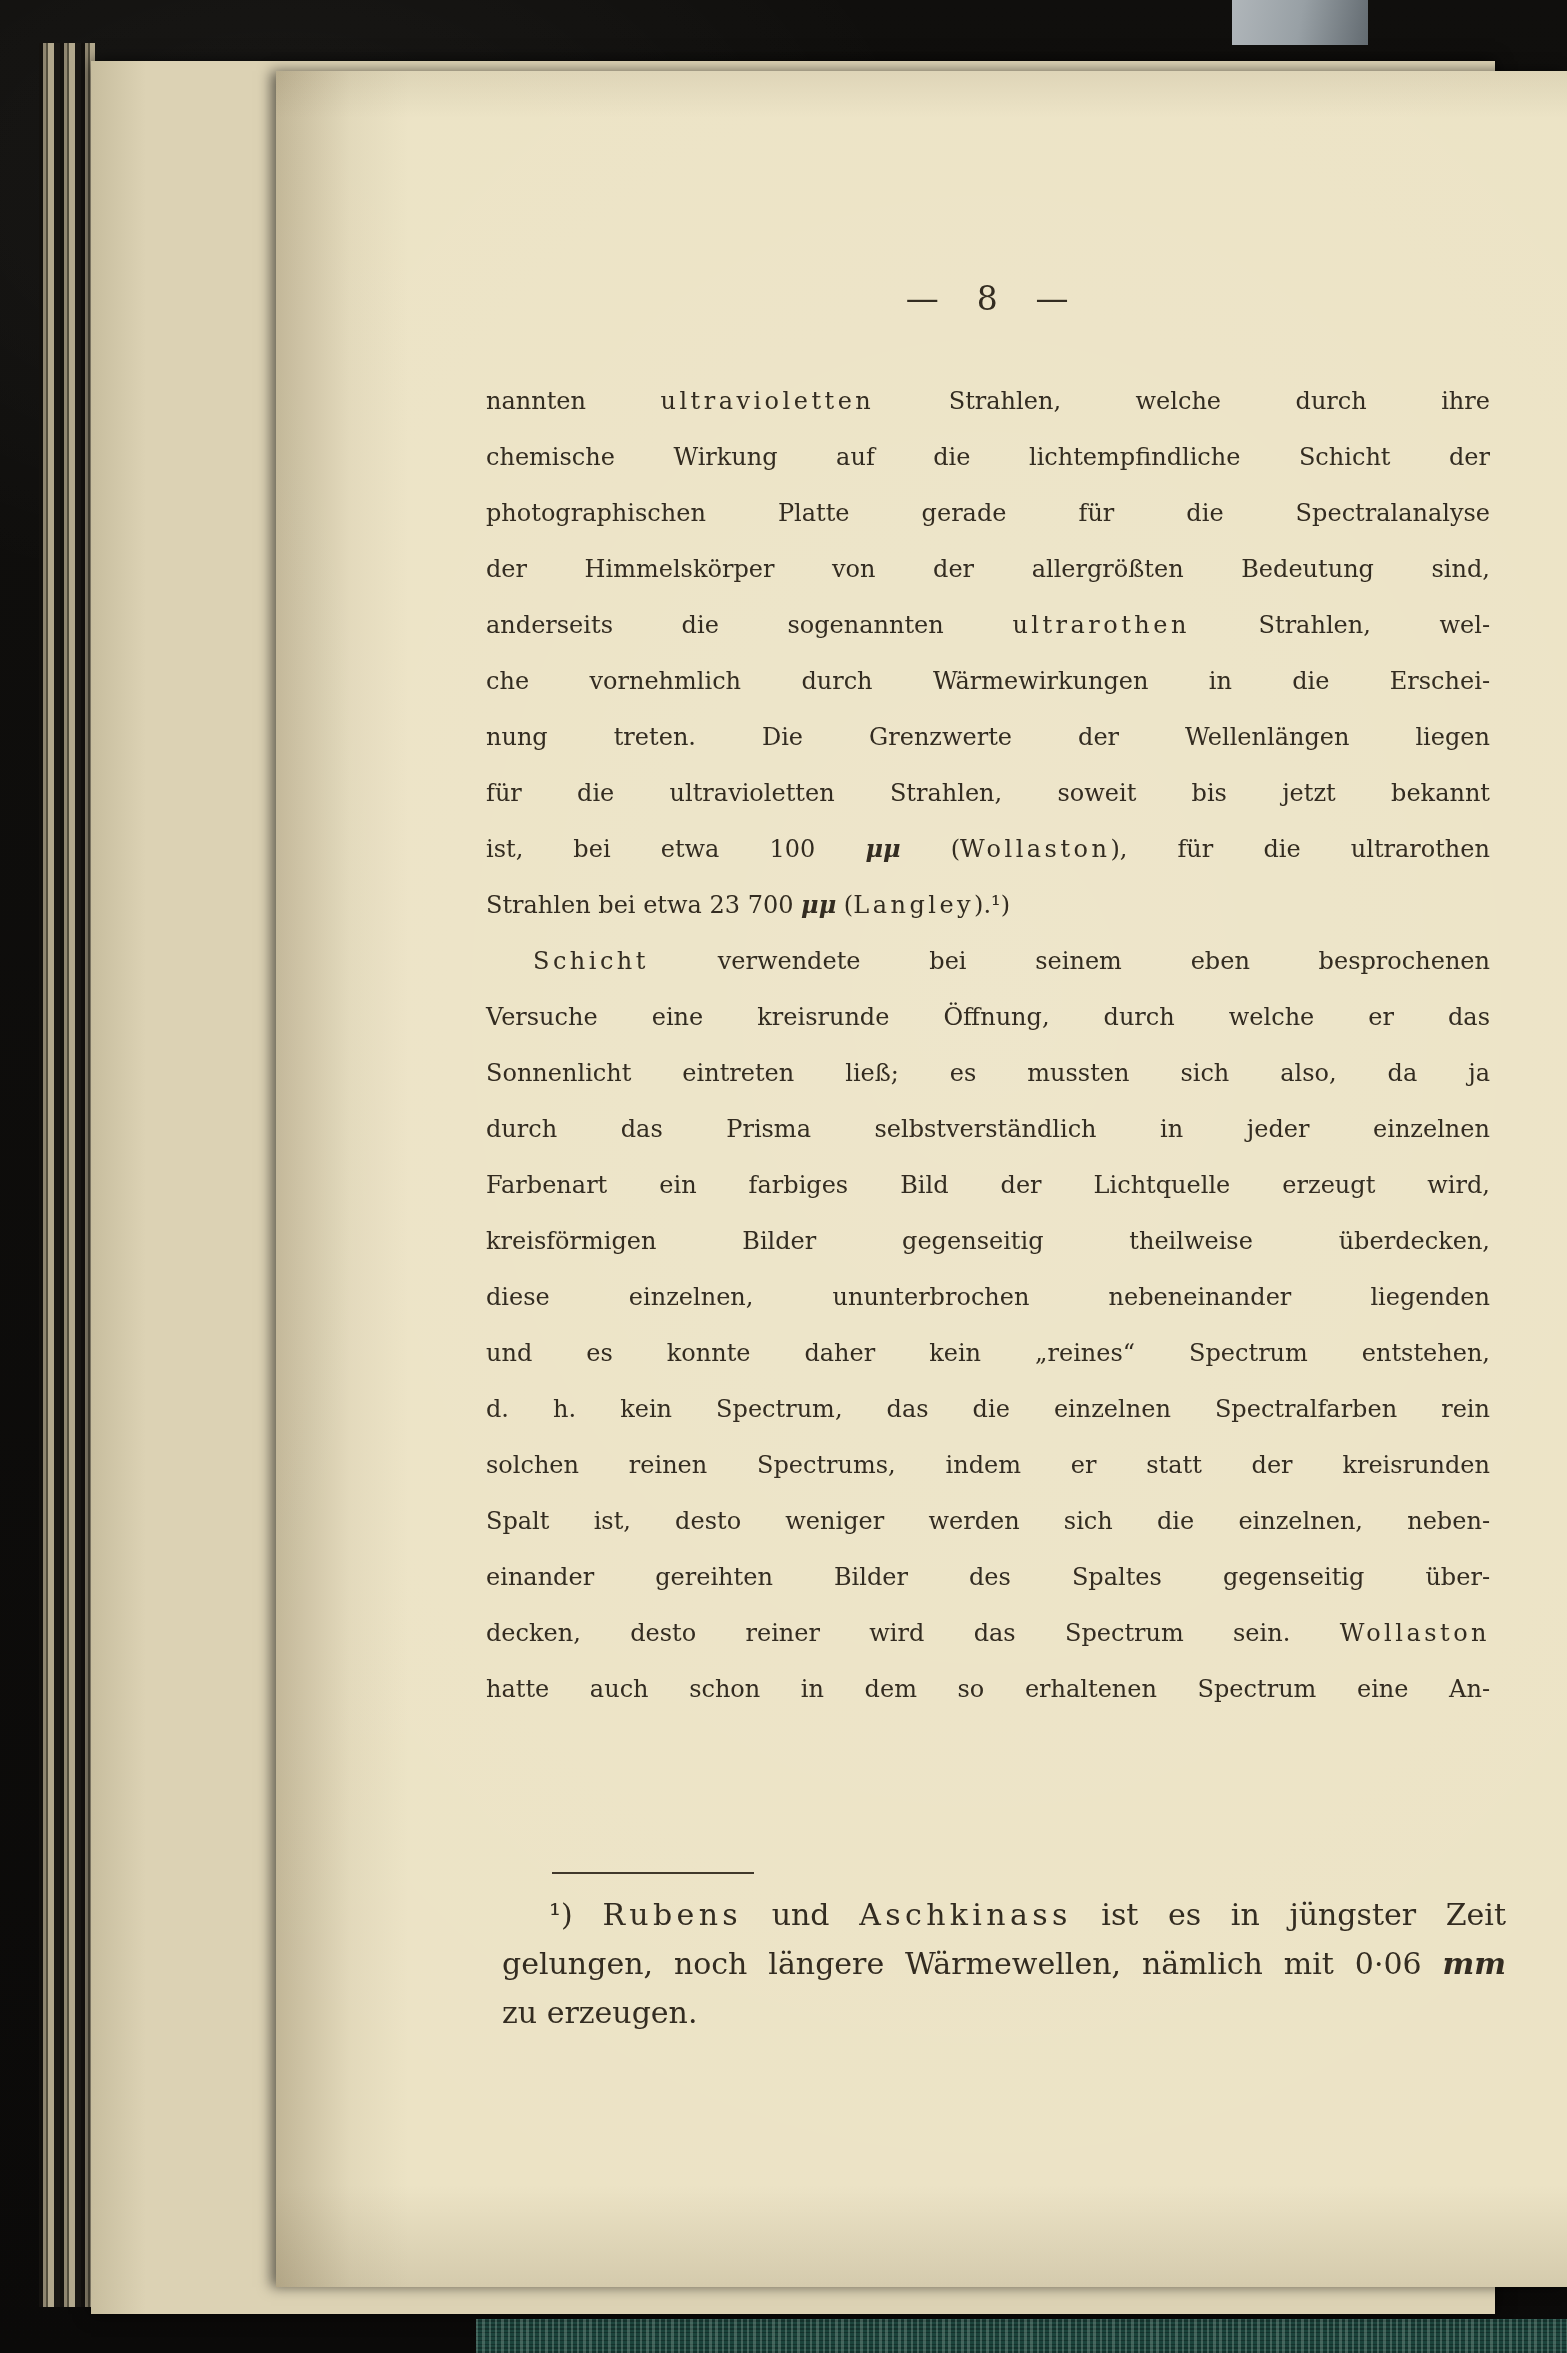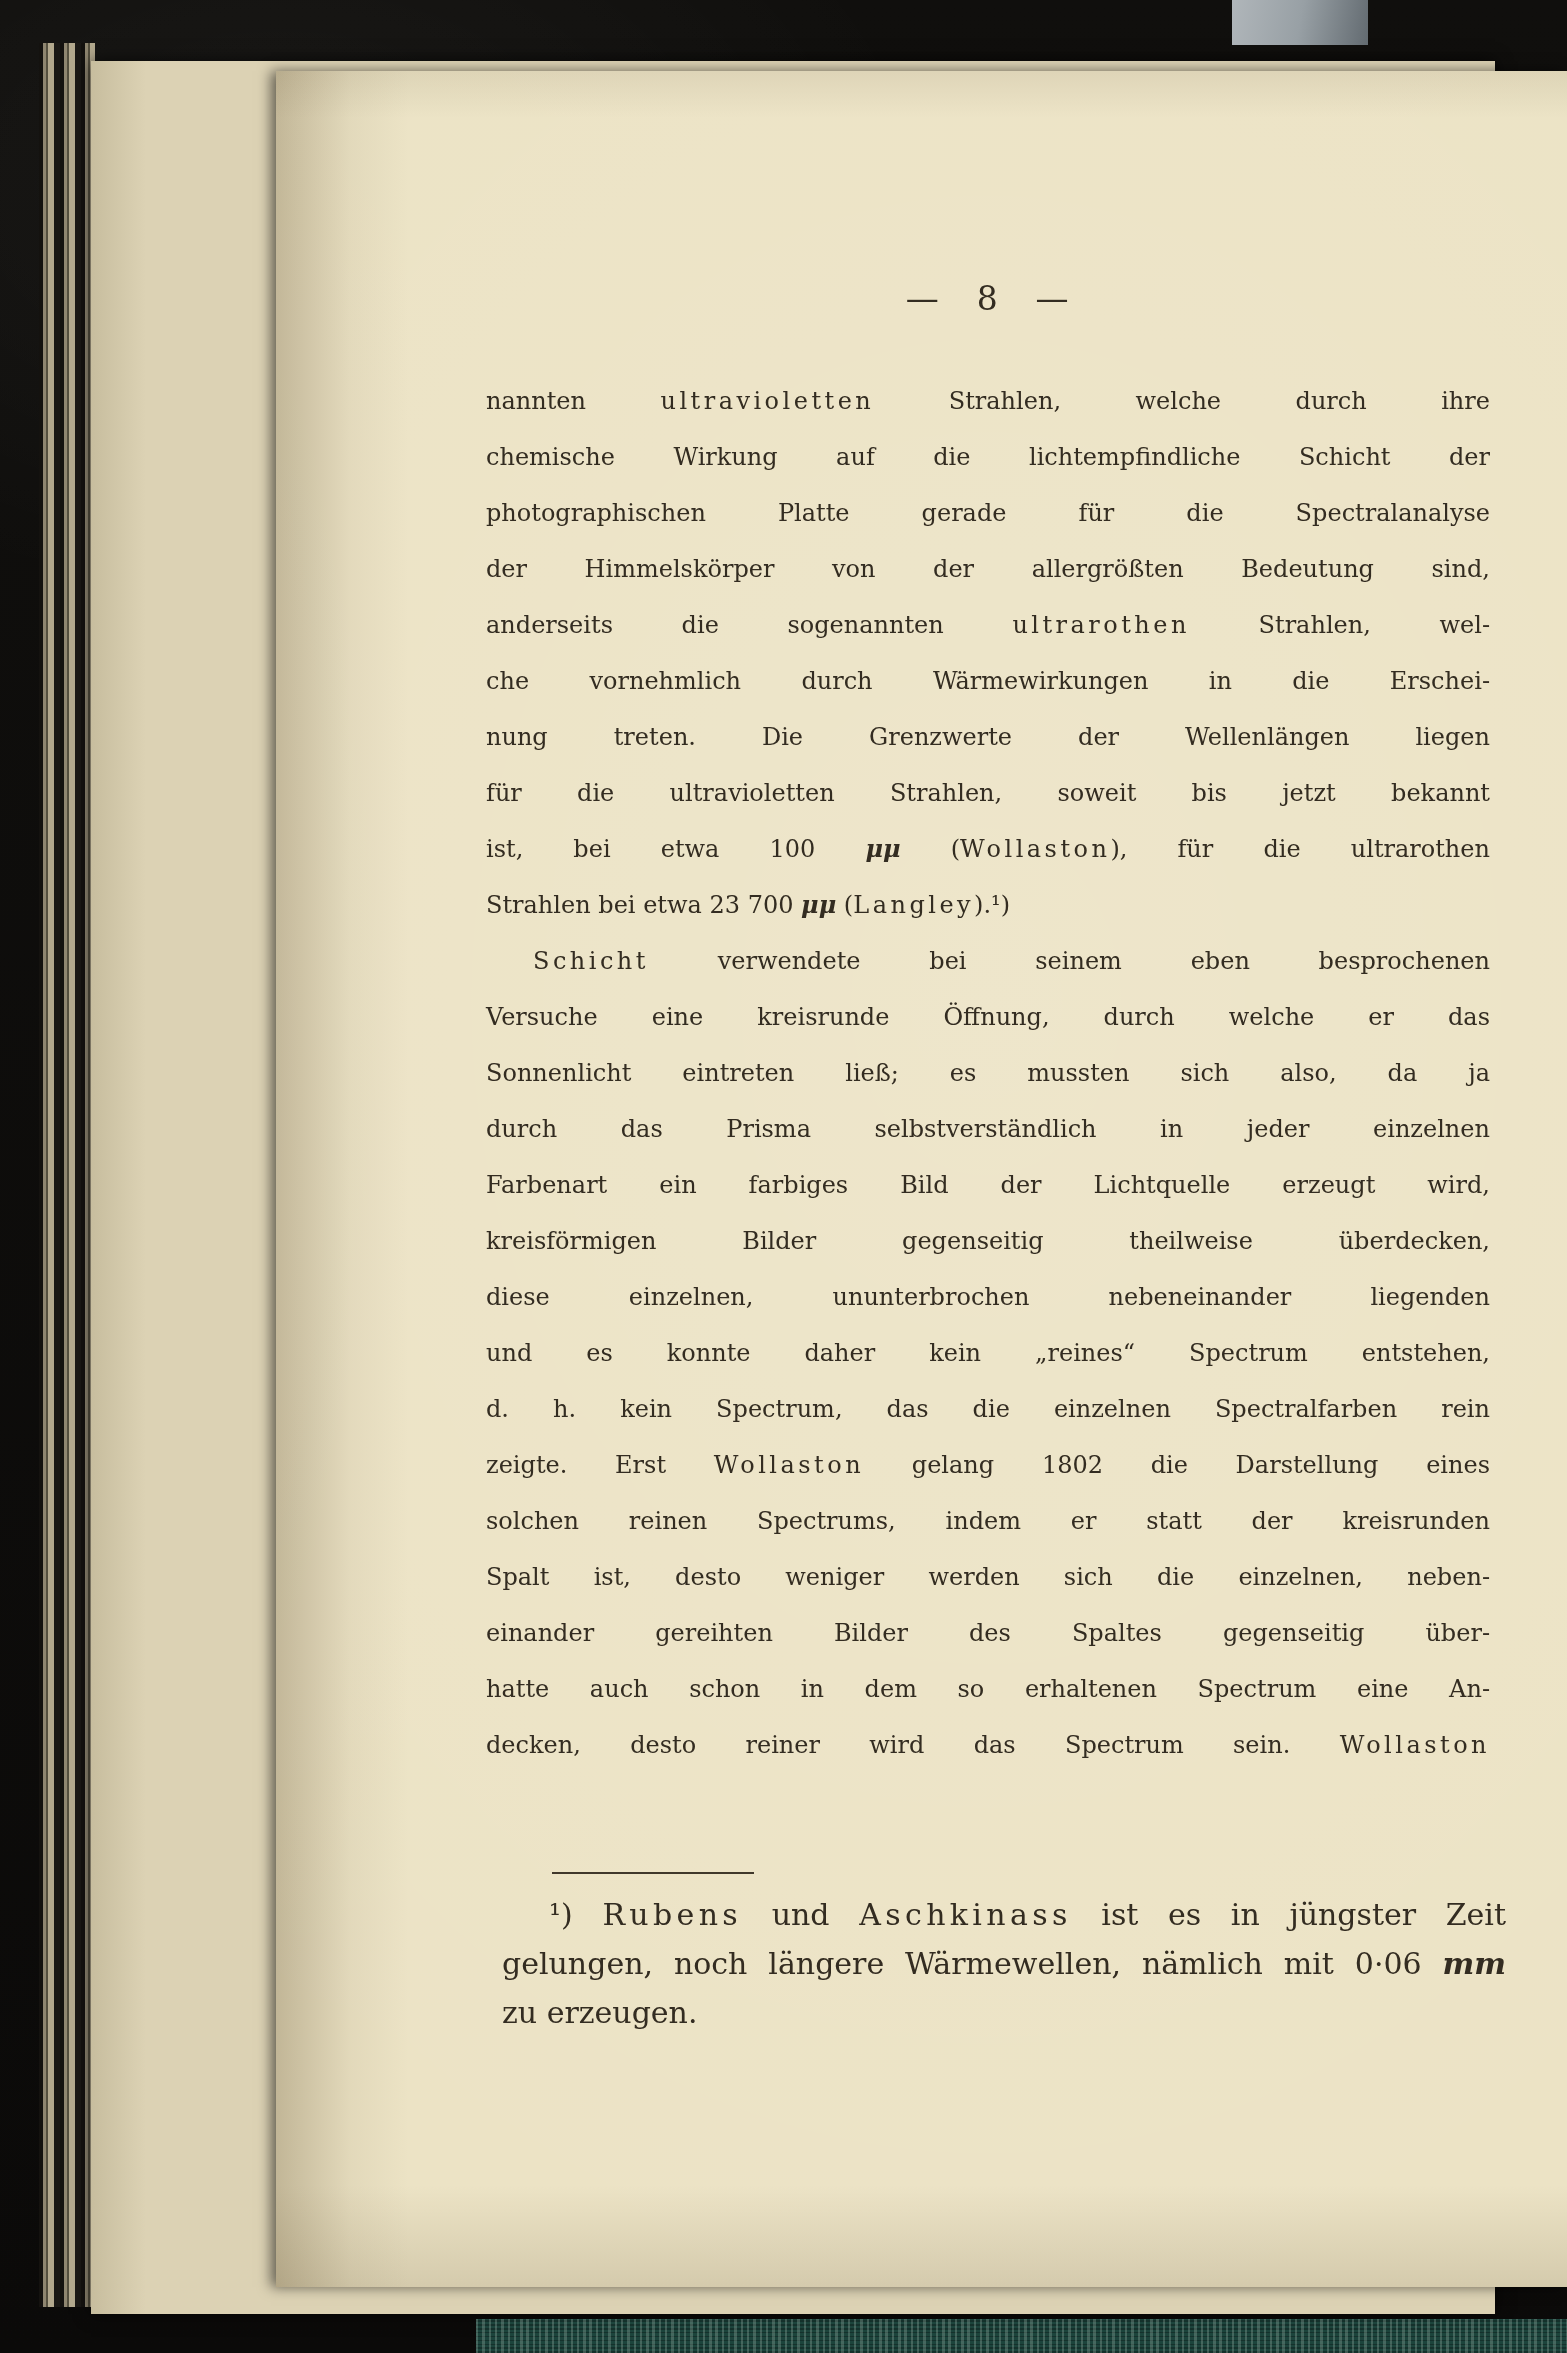--- a/index.html
+++ b/index.html
@@ -98,26 +98,25 @@
         <div class="line nojust"><span>Strahlen bei etwa 23 700 </span><span class="ital">μμ</span><span> (</span><span class="sperr">Langley</span><span>).¹)</span></div>
         <div class="line indent"><span class="sperr">Schicht</span><span> verwendete bei seinem eben besprochenen</span></div>
         <div class="line"><span>Versuche eine kreisrunde Öffnung, durch welche er das</span></div>
         <div class="line"><span>Sonnenlicht eintreten ließ; es mussten sich also, da ja</span></div>
         <div class="line"><span>durch das Prisma selbstverständlich in jeder einzelnen</span></div>
         <div class="line"><span>Farbenart ein farbiges Bild der Lichtquelle erzeugt wird,</span></div>
         <div class="line"><span>kreisförmigen Bilder gegenseitig theilweise überdecken,</span></div>
         <div class="line"><span>diese einzelnen, ununterbrochen nebeneinander liegenden</span></div>
         <div class="line"><span>und es konnte daher kein „reines“ Spectrum entstehen,</span></div>
         <div class="line"><span>d. h. kein Spectrum, das die einzelnen Spectralfarben rein</span></div>
-        <div class="line"><span>zeigte. Erst </span><span class="sperr">Wollaston</span><span> gelang 1802 die Darstellung eines</span></div>
         <div class="line"><span>solchen reinen Spectrums, indem er statt der kreisrunden</span></div>
         <div class="line"><span>Spalt ist, desto weniger werden sich die einzelnen, neben-</span></div>
         <div class="line"><span>einander gereihten Bilder des Spaltes gegenseitig über-</span></div>
+        <div class="line"><span>decken, desto reiner wird das Spectrum sein. </span><span class="sperr">Wollaston</span></div>
         <div class="line"><span>hatte auch schon in dem so erhaltenen Spectrum eine An-</span></div>
-        <div class="line"><span>decken, desto reiner wird das Spectrum sein. </span><span class="sperr">Wollaston</span></div>
       </div>
 
     <div class="footnote">
       <div class="fn-rule"></div>
       <div id="fn-lines">
           <div class="fn-line indent"><span>¹) </span><span class="sperr">Rubens</span><span> und </span><span class="sperr">Aschkinass</span><span> ist es in jüngster Zeit</span></div>
           <div class="fn-line"><span>gelungen, noch längere Wärmewellen, nämlich mit 0·06 </span><span class="ital">mm</span></div>
           <div class="fn-line nojust"><span>zu erzeugen.</span></div>
         </div>
     </div>

